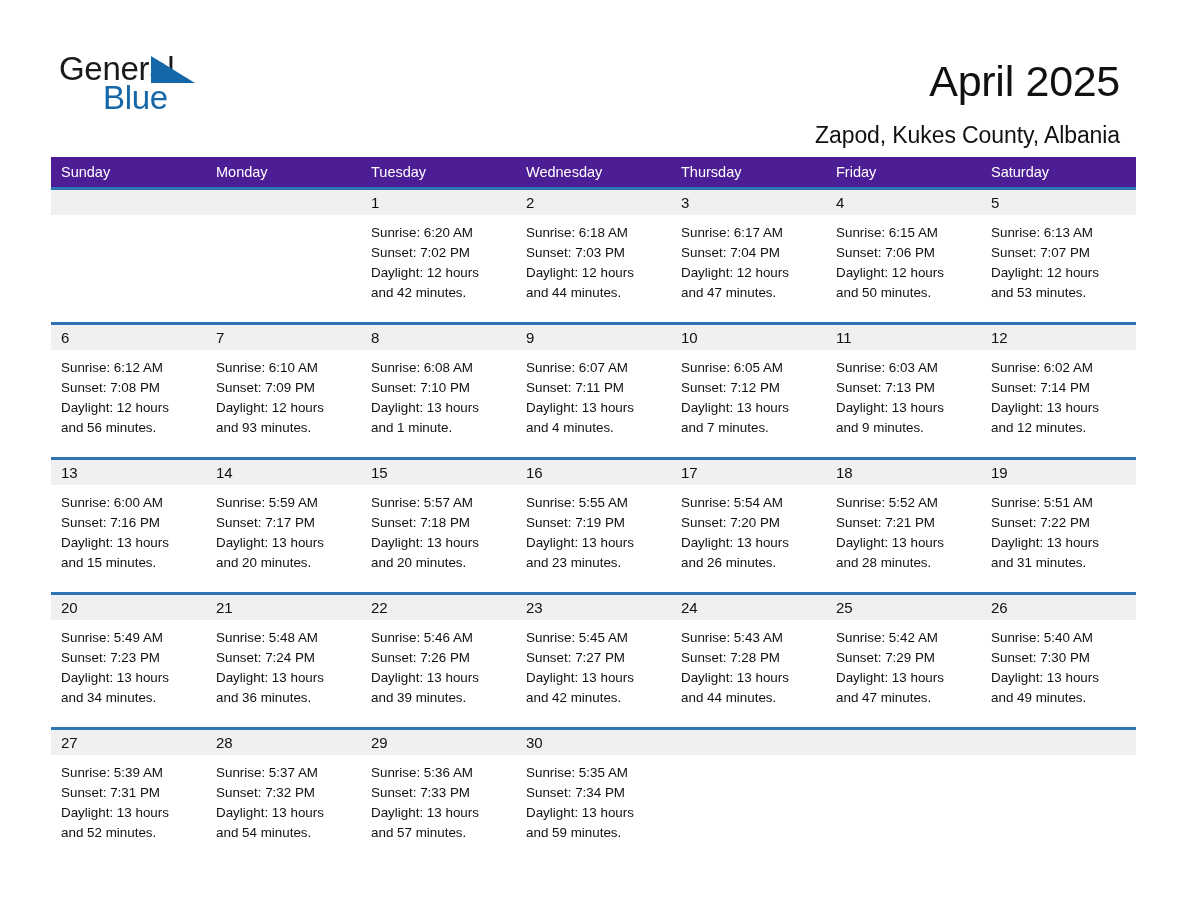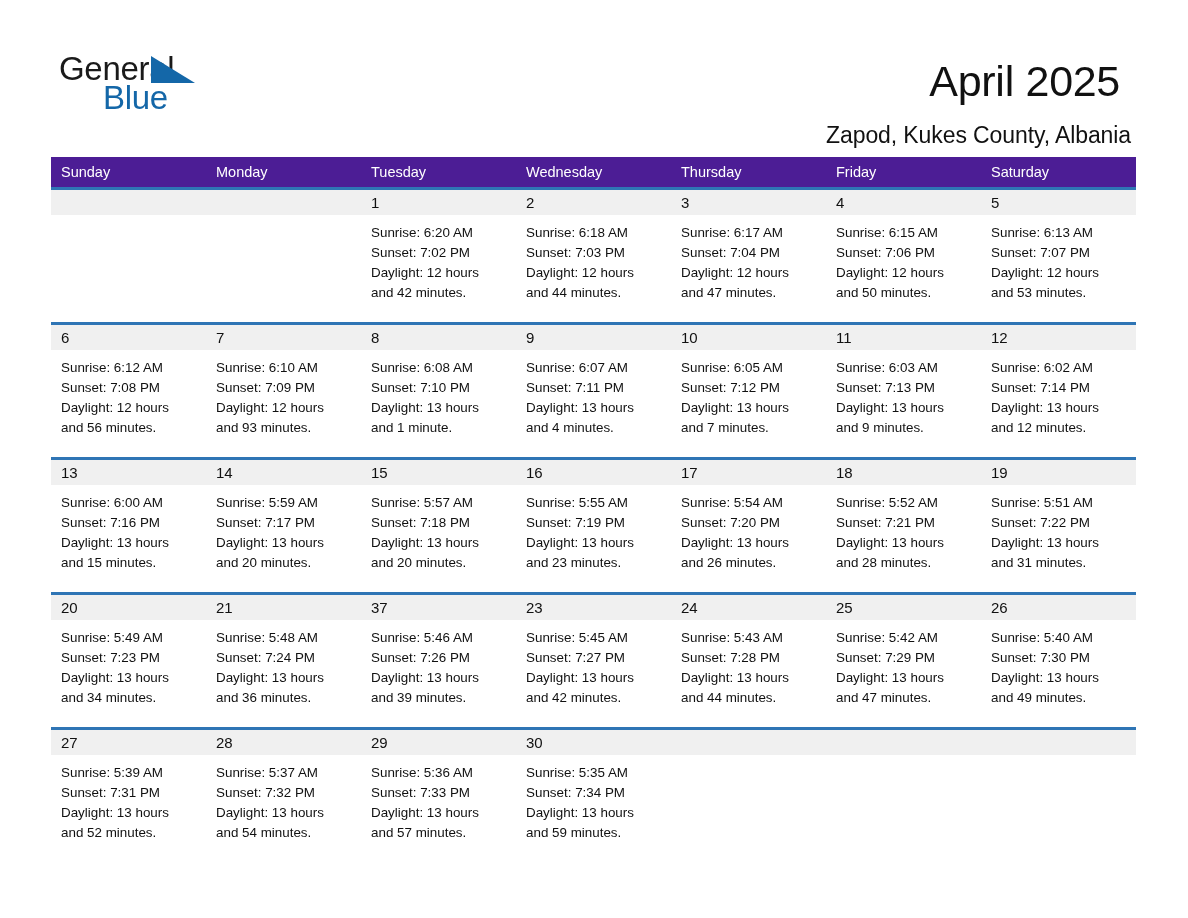--- a/index.html
+++ b/index.html
@@ -77,21 +77,21 @@
     line-height: 50px;
     color: #111111;
     font-weight: normal;
     margin: 12px;
     letter-spacing: -0.3px;
   }
   .location-title {
     font-size: 23px;
     line-height: 30px;
     color: #111111;
-    margin: 14px 1px 0 0;
+    margin: 14px 12px 0 0;
     font-weight: normal;
     letter-spacing: -0.1px;
     text-align: right;
   }
 
   
   .calendar {
     position: absolute;
     left: 51px;
     top: 157px;
@@ -373,21 +373,21 @@
         </div>
     </div>
 
     <div class="week">
       <div class="week-rule"></div>
       <div class="week-body" style="display: block;">
           <div style="width: 100%;">
             <div class="day-num-band">
               <div class="day-num">20</div>
               <div class="day-num">21</div>
-              <div class="day-num">37</div>
+              <div class="day-num">22</div>
               <div class="day-num">23</div>
               <div class="day-num">24</div>
               <div class="day-num">25</div>
               <div class="day-num">26</div>
             </div>
             <div class="day-info-row">
               <div class="day-info">
                 <span>Sunrise: 5:49 AM</span>
                 <span>Sunset: 7:23 PM</span>
                 <span>Daylight: 13 hours</span>

